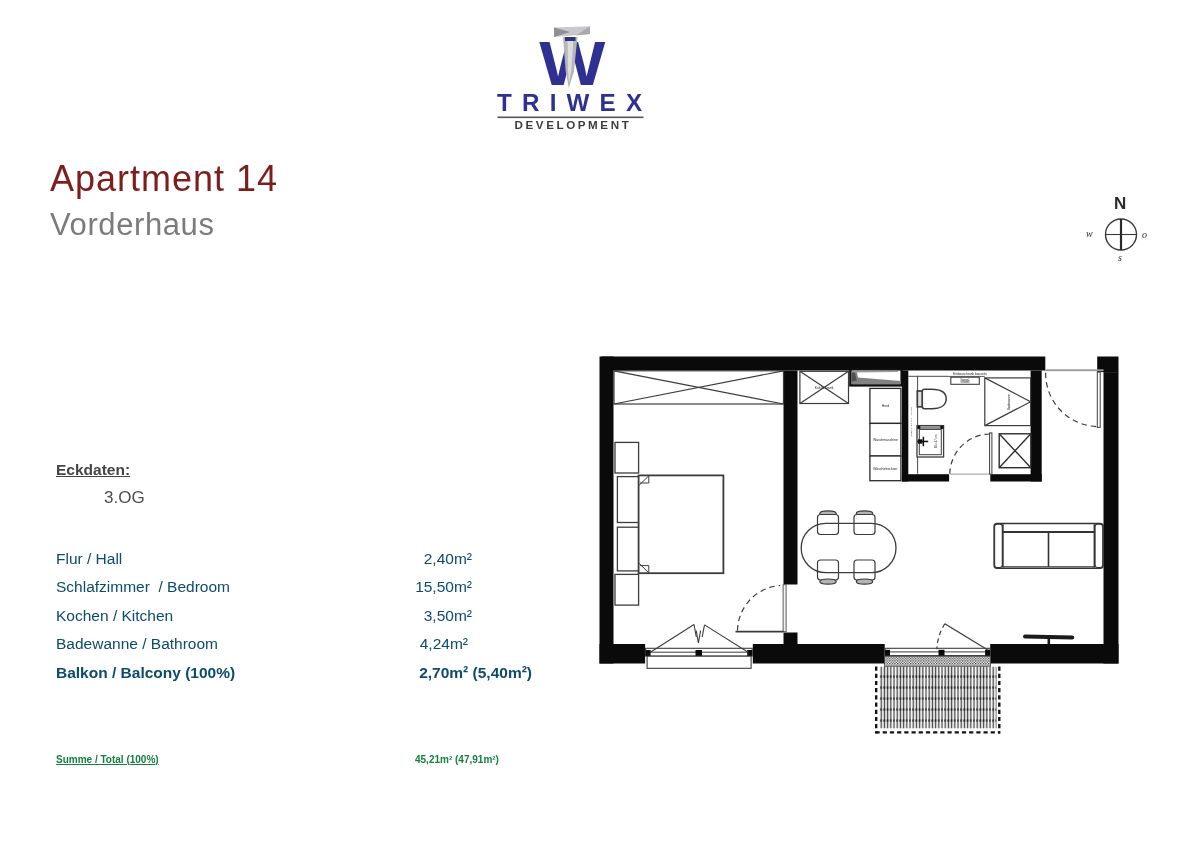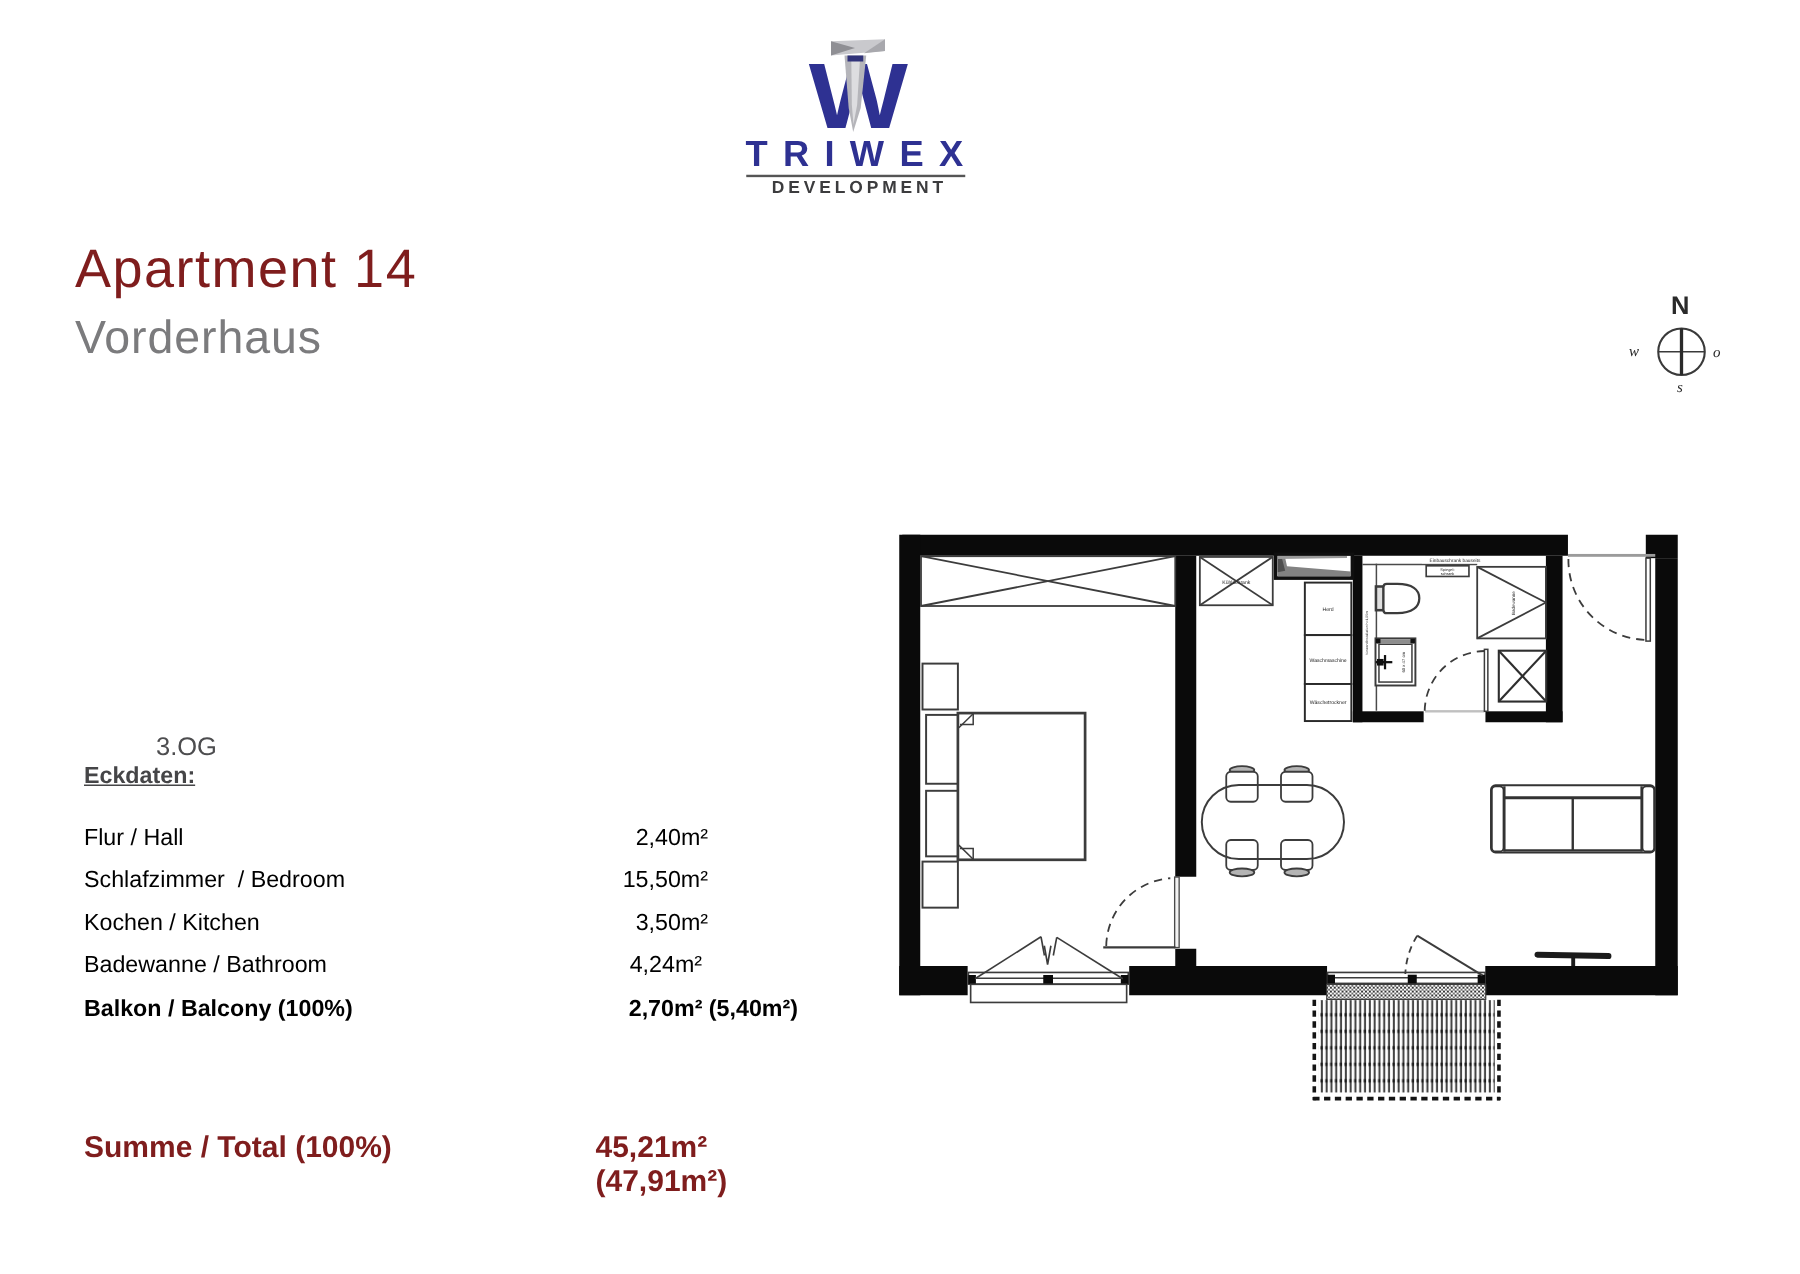--- a/index.html
+++ b/index.html
@@ -43,40 +43,40 @@
   <text x="34" y="24" font-size="17" font-weight="bold" fill="#2a2a2a">N</text>
   <circle cx="41" cy="49.5" r="15.5" fill="none" stroke="#3a3a3a" stroke-width="1.4"></circle>
   <line x1="25.5" y1="49.5" x2="56.5" y2="49.5" stroke="#3a3a3a" stroke-width="1.1"></line>
   <line x1="41" y1="34" x2="41" y2="65" stroke="#2a2a2a" stroke-width="2.2"></line>
   <text x="6" y="52" font-size="10" font-style="italic" font-family="Liberation Serif, serif" fill="#2a2a2a">w</text>
   <text x="62" y="53" font-size="10" font-style="italic" font-family="Liberation Serif, serif" fill="#2a2a2a">o</text>
   <text x="38" y="76" font-size="10" font-style="italic" font-family="Liberation Serif, serif" fill="#2a2a2a">s</text>
 </svg>
 </div>
 
-<div class="abs" style="left:56px;top:461px;font-size:15.5px;font-weight:bold;color:#454547;text-decoration:underline;margin-top:48px;">Eckdaten:</div>
+<div class="abs" style="left:56px;top:461px;font-size:15.5px;font-weight:bold;color:#454547;text-decoration:underline;">Eckdaten:</div>
 
 <div class="abs" style="left:56px;top:488px;font-size:17px;color:#4d4d4f;margin-left:48px;">3.OG</div>
 
-<div class="abs" style="left:56px;top:549.5px;width:500px;font-size:15.5px;color:#000000;">
+<div class="abs" style="left:56px;top:549.5px;width:500px;font-size:15.5px;color:#0c4a6e;">
 
   <div style="position:relative;height:28.6px;"><span>Flur / Hall</span><span style="position:absolute;right:84px;">2,40m²</span></div>
 
   <div style="position:relative;height:28.6px;"><span>Schlafzimmer&nbsp; / Bedroom</span><span style="position:absolute;right:84px;">15,50m²</span></div>
 
 
   <div style="position:relative;height:28.6px;"><span>Kochen / Kitchen</span><span style="position:absolute;right:84px;">3,50m²</span></div>
 
   <div style="position:relative;height:28.6px;"><span>Badewanne / Bathroom</span><span style="position:absolute;right:88px;text-align:right;">4,24m²</span></div>
 
   <div style="position:relative;height:28.6px;font-weight:bold;"><span>Balkon / Balcony (100%)</span><span style="position:absolute;right:24px;">2,70m² (5,40m²)</span></div>
 </div>
 
-<div class="abs" style="left:56px;top:754px;width:500px;font-size:20px;font-weight:bold;color:#7f1d1d;position:absolute;">
-  <span>Summe / Total (100%)</span><span style="position:absolute;left:341px;">45,21m² (47,91m²)</span>
+<div class="abs" style="left:56px;top:754px;width:500px;font-size:10px;font-weight:bold;color:#15803d;position:absolute;text-decoration:underline;">
+  <span>Summe / Total (100%)</span><span style="position:absolute;left:359px;">45,21m² (47,91m²)</span>
 </div>
 
 <div class="abs" style="left:0;top:0;width:1200px;height:849px;">
 <svg width="1200" height="849" viewBox="0 0 1200 849" fill="none">
 <defs>
   <pattern id="balhatch" width="3.2" height="11" patternUnits="userSpaceOnUse">
     <rect width="3.2" height="11" fill="#fff"></rect>
     <rect x="0.55" width="1.35" height="11" fill="#454545"></rect>
     <rect x="0.35" y="4.4" width="1.6" height="2.3" fill="#1a1a1a"></rect>
   </pattern>

